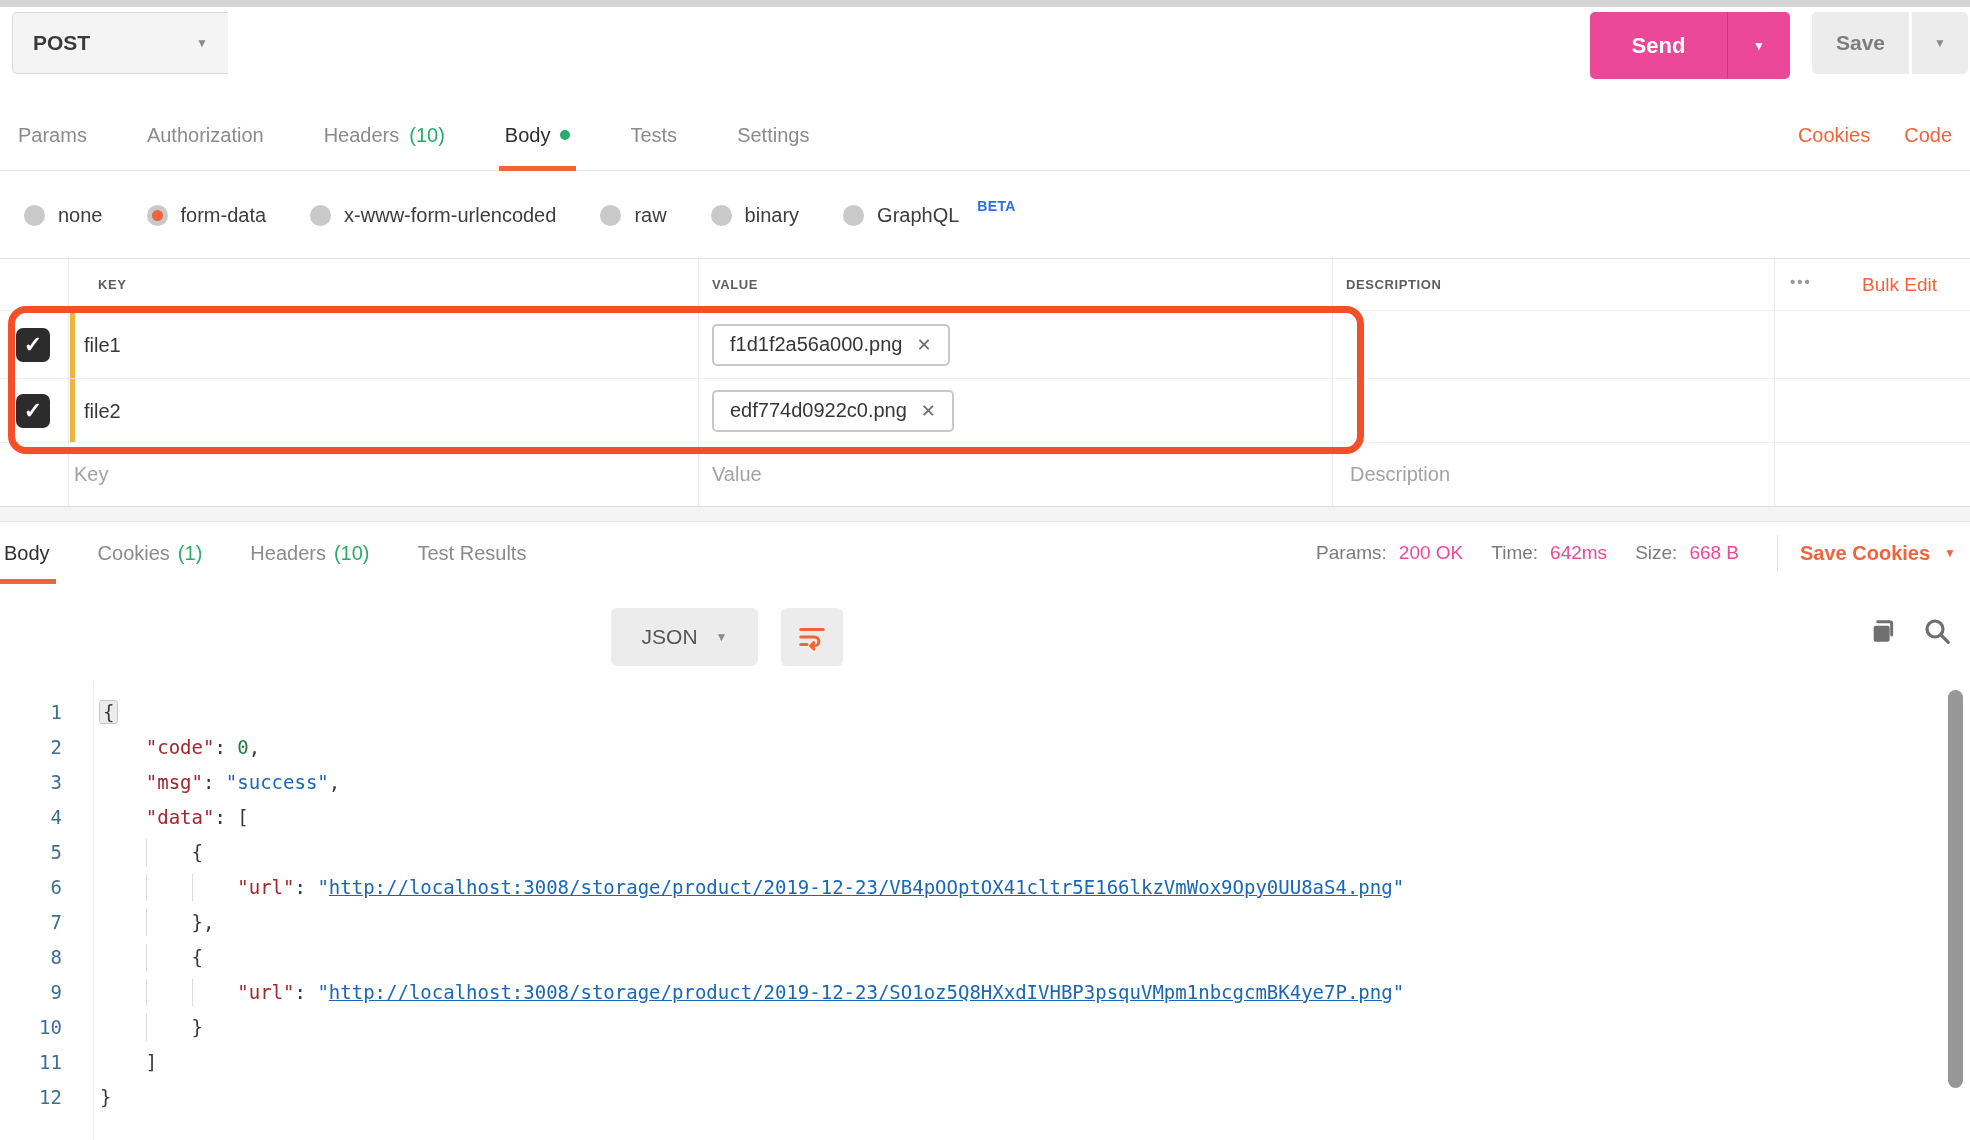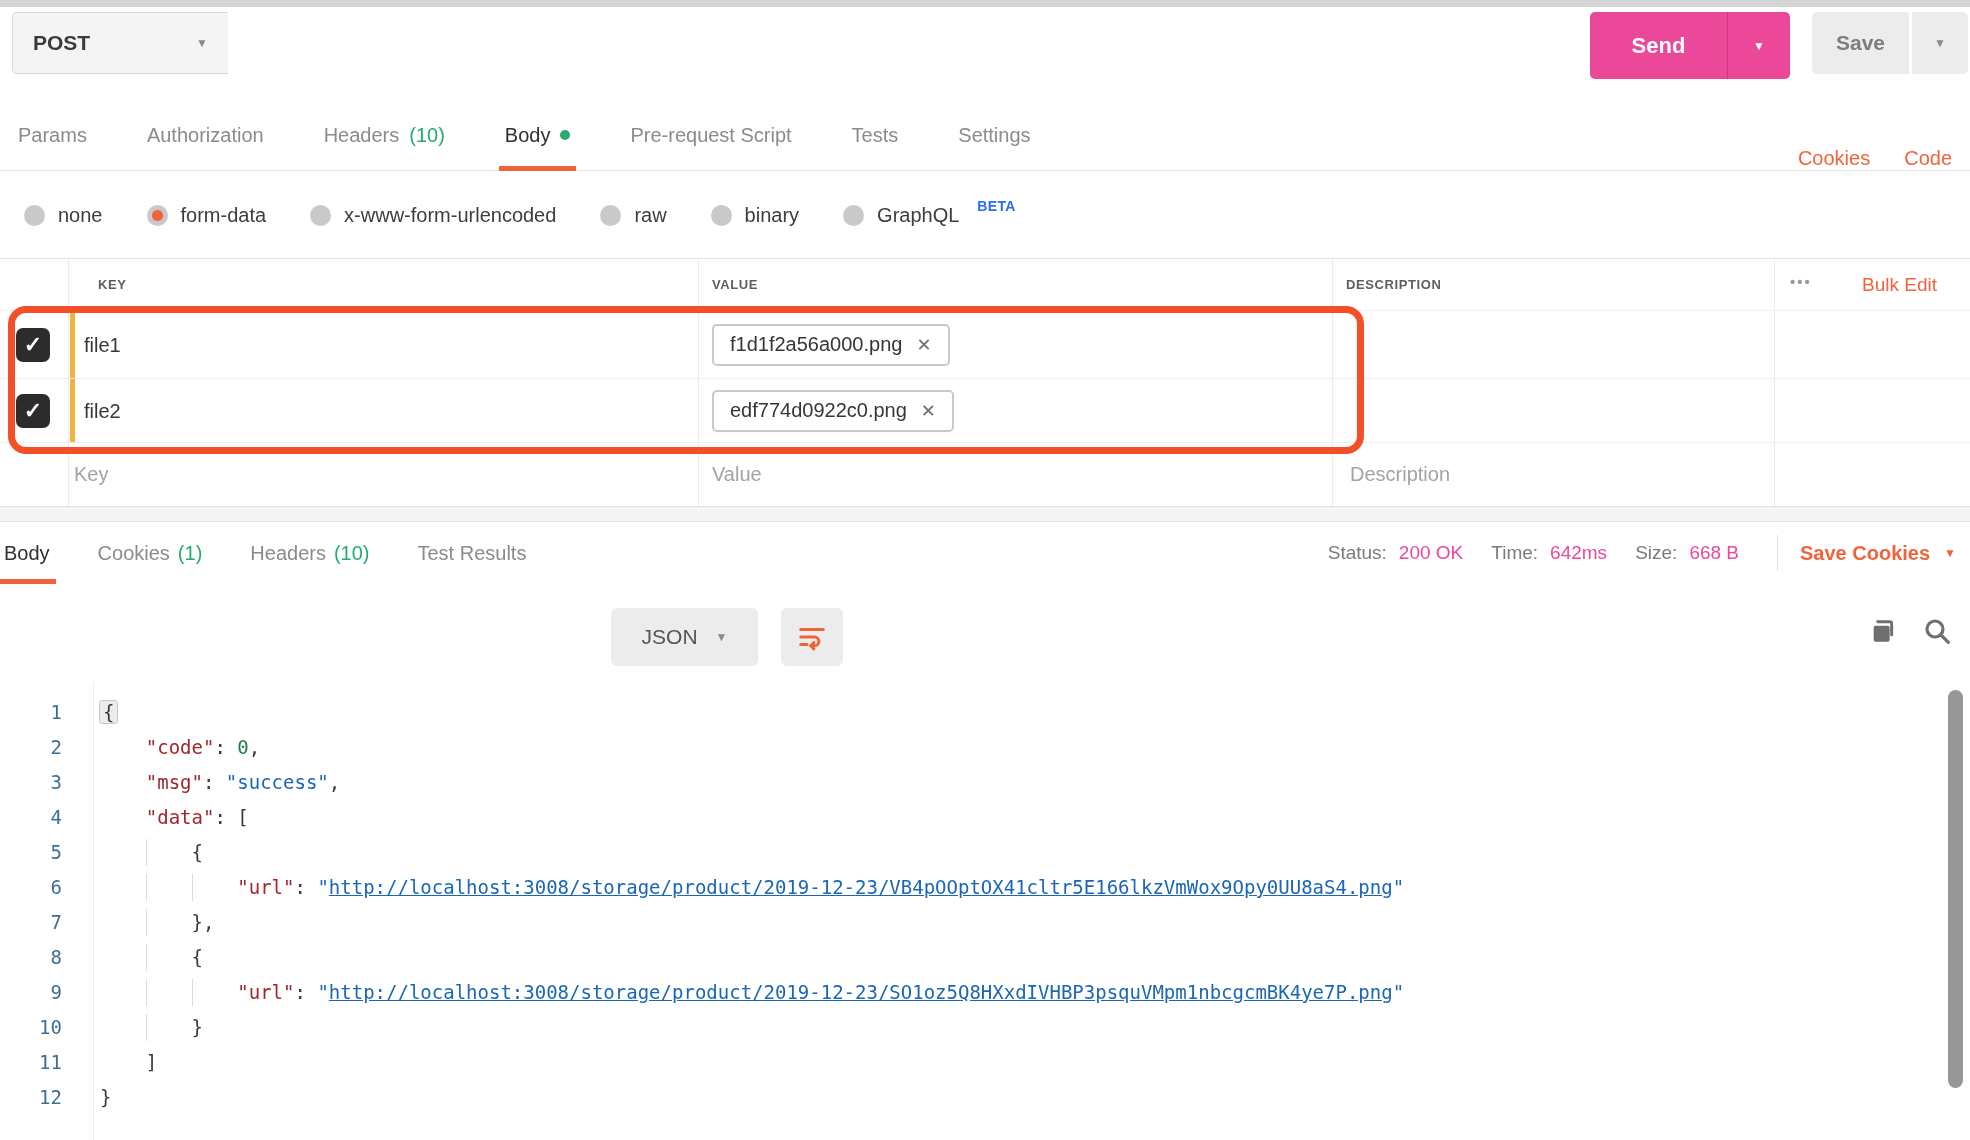--- a/index.html
+++ b/index.html
@@ -14,21 +14,21 @@
   .caret { font-size:12px; color:#8a8a8a; }
   .btn-send { position:absolute; left:1590px; top:12px; width:200px; height:67px; background:#ec4899; border-radius:5px; display:flex; overflow:hidden; cursor:pointer; }
   .btn-send .main { width:137px; display:flex; align-items:center; justify-content:center; color:#fff; font-size:22px; font-weight:700; }
   .btn-send .split { width:63px; border-left:1px solid rgba(0,0,0,0.18); display:flex; align-items:center; justify-content:center; }
   .btn-send .caret { color:#fff; }
   .btn-save { position:absolute; left:1812px; top:12px; height:62px; display:flex; gap:3px; }
   .btn-save .main { width:97px; background:#ececec; border-radius:5px 0 0 5px; display:flex; align-items:center; justify-content:center; color:#7d7d7d; font-size:21px; font-weight:600; cursor:pointer; }
   .btn-save .split { width:56px; background:#ececec; border-radius:0 5px 5px 0; display:flex; align-items:center; justify-content:center; cursor:pointer; }
 
   
-  .reqtabs { position:absolute; top:100px; left:0; right:0; height:71px; border-bottom:1px solid #e7e7e7; display:flex; align-items:flex-end; padding:0 18px; gap:60px; font-size:20px; color:#8b8b8b; }
+  .reqtabs { position:absolute; top:100px; left:0; right:0; height:71px; border-bottom:1px solid #e7e7e7; display:flex; align-items:center; padding:0 18px; gap:60px; font-size:20px; color:#8b8b8b; }
   .reqtabs .tab { position:relative; height:100%; display:flex; align-items:center; gap:10px; cursor:pointer; white-space:nowrap; }
   .reqtabs .tab.active { color:#2f2f2f; }
   .reqtabs .tab.active::after { content:""; position:absolute; left:-6px; right:-6px; bottom:-1px; height:5px; background:#f0643c; }
   .count-green { color:#27ab6e; }
   .dot-green { width:10px; height:10px; border-radius:50%; background:#27ab6e; display:inline-block; }
   .reqtabs .right-links { margin-left:auto; display:flex; gap:34px; color:#f0643c; }
   .reqtabs .right-links span { cursor:pointer; }
 
   
   .modes { position:absolute; top:185px; left:0; right:0; height:60px; display:flex; align-items:center; padding-left:24px; gap:44px; font-size:20px; color:#3d3d3d; }
@@ -129,23 +129,20 @@
       </div>
     <div class="tab">
         <span>Headers</span>
         <span class="count-green">(10)</span>
       </div>
     <div class="tab active">
         <span>Body</span>
         <span class="dot-green"></span>
       </div>
     <div class="tab">
-        <span>Pre-request Script</span>
-      </div>
-    <div class="tab">
         <span>Tests</span>
       </div>
     <div class="tab">
         <span>Settings</span>
       </div>
     <div class="right-links">
       <span>Cookies</span>
       <span>Code</span>
     </div>
   </div>
@@ -244,21 +241,21 @@
         <span class="count-green">(1)</span>
       </div>
     <div class="tab">
         <span>Headers</span>
         <span class="count-green">(10)</span>
       </div>
     <div class="tab">
         <span>Test Results</span>
       </div>
     <div class="resp-meta">
-      <span class="lbl">Status:</span>
+      <span class="lbl">Params:</span>
       <span class="val">200 OK</span>
       <span class="lbl">Time:</span>
       <span class="val">642ms</span>
       <span class="lbl">Size:</span>
       <span class="val">668 B</span>
       <span class="vsep"></span>
       <span class="save-resp">
         <span>Save Cookies</span>
         <span class="caret">▼</span>
       </span>

